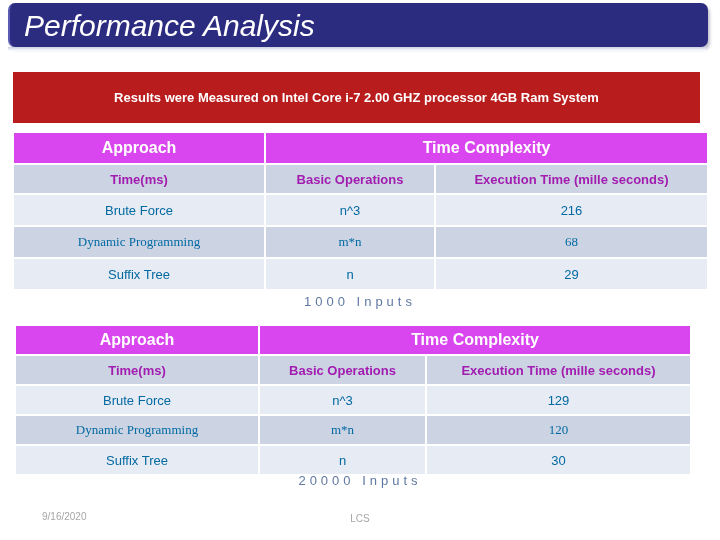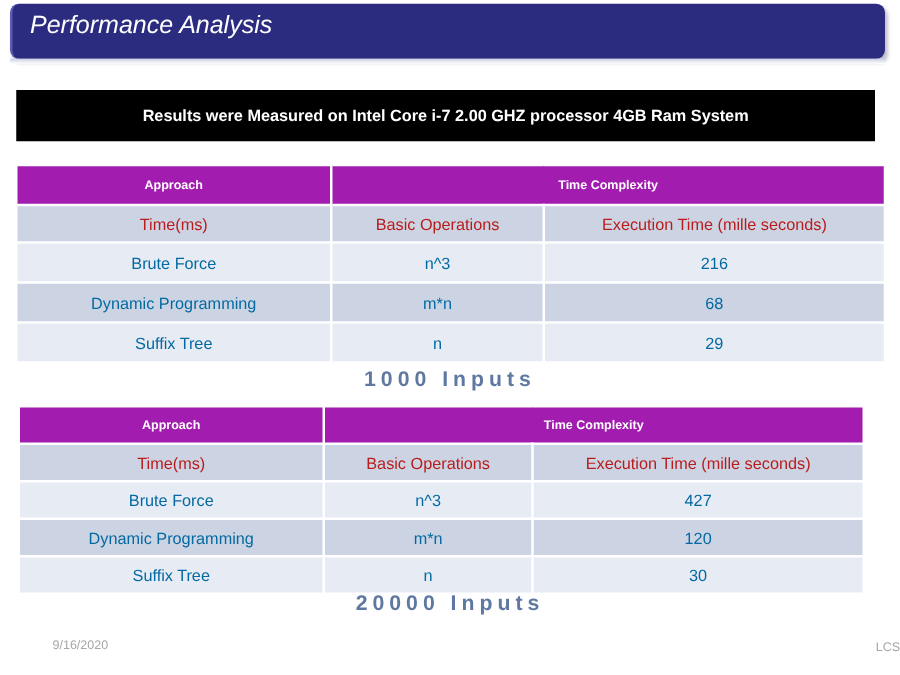--- a/index.html
+++ b/index.html
@@ -27,21 +27,21 @@
     box-shadow: 2px 3px 3px rgba(120,120,150,0.45);
     border-left: 2px solid #5b5bb4;
     box-sizing: border-box;
     overflow: hidden;
   }
   .title-bar-text {
     position: absolute;
     left: 14px;
     top: 6px;
     color: #ffffff;
-    font-size: 20px;
+    font-size: 30px;
     font-style: italic;
     font-weight: 400;
     letter-spacing: 0px;
     white-space: nowrap;
     font-family: "Liberation Sans", sans-serif;
   }
   .title-underline {
     position: absolute;
     left: 8px;
     top: 47px;
@@ -49,22 +49,22 @@
     height: 4px;
     background: linear-gradient(to bottom, #c9cfe4, #ffffff);
   }
 
   
   .banner {
     position: absolute;
     left: 13px;
     top: 72px;
     width: 687px;
-    height: 41px;
-    background: #000000;
+    height: 51px;
+    background: #b91c1c;
     display: flex;
     align-items: center;
     justify-content: center;
   }
   .banner-text {
     color: #ffffff;
     font-size: 13px;
     font-weight: bold;
     letter-spacing: 0px;
     white-space: nowrap;
@@ -82,35 +82,36 @@
     text-align: center;
     vertical-align: middle;
     font-size: 13px;
     color: #0369a1;
     border-left: 2px solid #ffffff;
     border-right: 2px solid #ffffff;
     border-top: 2px solid #ffffff;
     border-bottom: 2px solid #ffffff;
   }
   .perf-table tr.hdr-main td {
-    background: #a21caf;
+    background: #d946ef;
     color: #ffffff;
     font-weight: bold;
-    font-size: 10px;
+    font-size: 16px;
   }
   .perf-table tr.hdr-sub td {
     background: #ccd4e4;
-    color: #b91c1c;
-    font-weight: normal;
+    color: #a21caf;
+    font-weight: bold;
   }
   .perf-table tr.row-light td {
     background: #e7ebf4;
   }
   .perf-table tr.row-dark td {
     background: #ccd4e4;
+    font-family: Liberation Serif, serif;
   }
 
   
   #table-1 {
     left: 12px;
     top: 131px;
     width: 695px;
   }
   #table-1 tr.hdr-main td { height: 30px; }
   #table-1 tr.hdr-sub td  { height: 28px; }
@@ -126,22 +127,22 @@
   #table-2 tr.hdr-sub td  { height: 28px; }
   #table-2 tr.data-row td { height: 28px; }
 
   
   .caption {
     position: absolute;
     width: 720px;
     left: 0;
     text-align: center;
     color: #436192;
-    font-size: 17px;
-    font-weight: bold;
+    font-size: 13px;
+    font-weight: normal;
     letter-spacing: 4px;
     opacity: 0.85;
   }
   #caption-1 { top: 294px; }
   #caption-2 { top: 473px; }
 
   
   .footer {
     position: absolute;
     left: 0;
@@ -150,21 +151,21 @@
     height: 24px;
     padding-left: 47px;
   }
   .footer span {
     position: absolute;
     color: #a6a6a6;
     font-size: 10px;
     white-space: nowrap;
   }
   .footer-date { left: 42px; top: 3px; }
-  .footer-center { left: 0; top: 5px; width: 720px; text-align: right; font-size: 9px; }
+  .footer-center { left: 0; top: 5px; width: 720px; text-align: center; font-size: 9px; }
   .footer-page { right: 35px; top: 3px; }
 </style>
 </head>
 <body>
 
 <div class="title-bar">
   <div class="title-bar-text">Performance Analysis</div>
 </div>
 <div class="title-underline"></div>
 
@@ -220,21 +221,21 @@
       <td colspan="2">Time Complexity</td>
     </tr>
     <tr class="hdr-sub">
       <td>Time(ms)</td>
       <td>Basic Operations</td>
       <td>Execution Time (mille seconds)</td>
     </tr>
     <tr class="data-row row-light">
       <td>Brute Force</td>
       <td>n^3</td>
-      <td>427</td>
+      <td>129</td>
     </tr>
     <tr class="data-row row-dark">
       <td>Dynamic Programming</td>
       <td>m*n</td>
       <td>120</td>
     </tr>
     <tr class="data-row row-light">
       <td>Suffix Tree</td>
       <td>n</td>
       <td>30</td>

